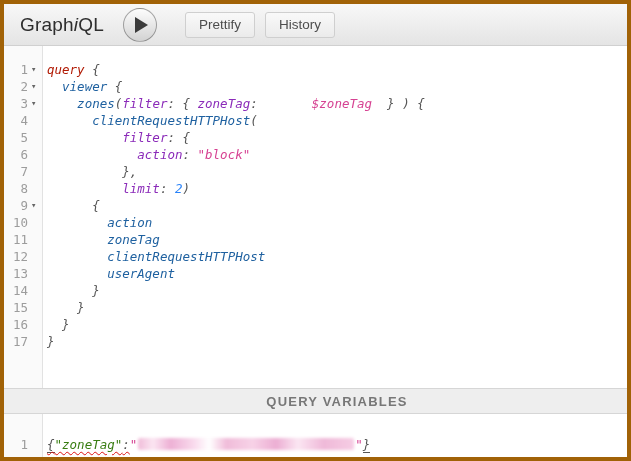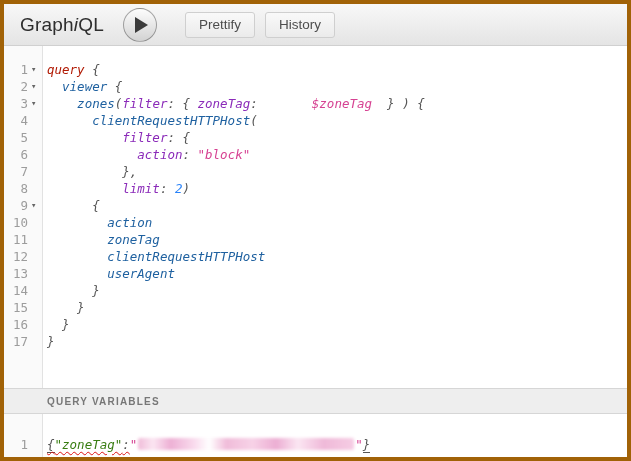--- a/index.html
+++ b/index.html
@@ -94,24 +94,25 @@
       #f6cde4 100%);
     filter:blur(1.6px);
   }
   
   .var-title {
     flex:0 0 26px;
     background:#eeeeee;
     border-top:1px solid #d6d6d6;
     border-bottom:1px solid #d6d6d6;
     color:#777777;
-    font-size:10px; font-weight:bold; letter-spacing:1.2px;
+    font-size:13px; font-weight:bold; letter-spacing:1.2px;
     display:flex; align-items:center;
     padding-left:43px;
     user-select:none;
+    justify-content:center;
   }
 </style>
 </head>
 <body>
 
 <div class="app">
 
   <div class="topbar">
     <div class="logo"><span>Graph</span><em>i</em><span>QL</span></div>
     <button class="exec-btn">

